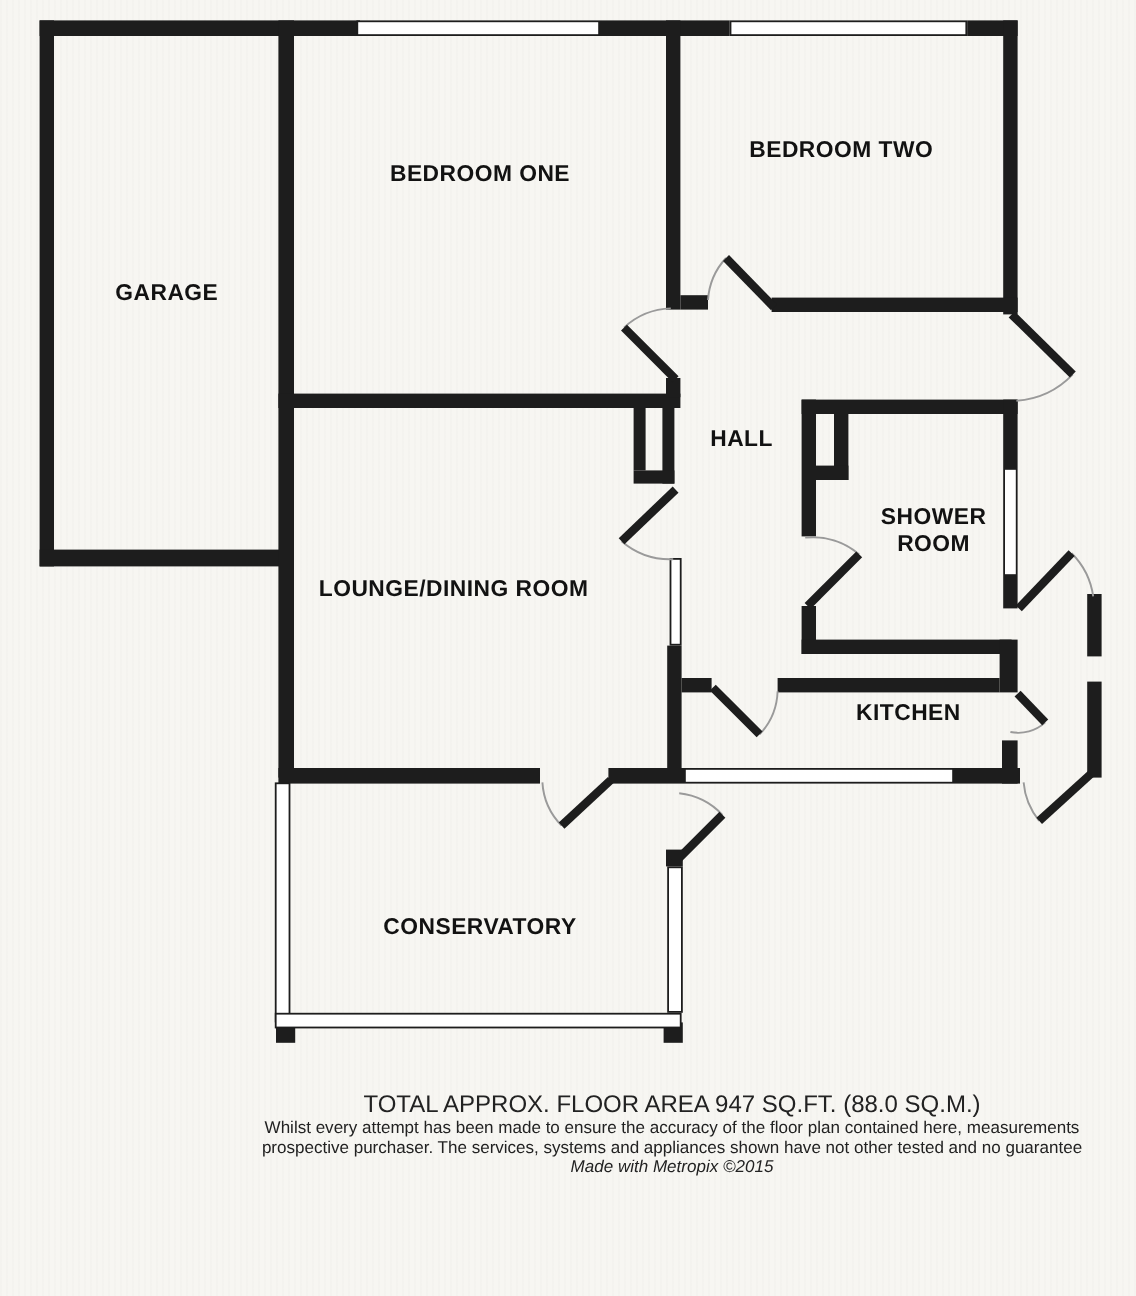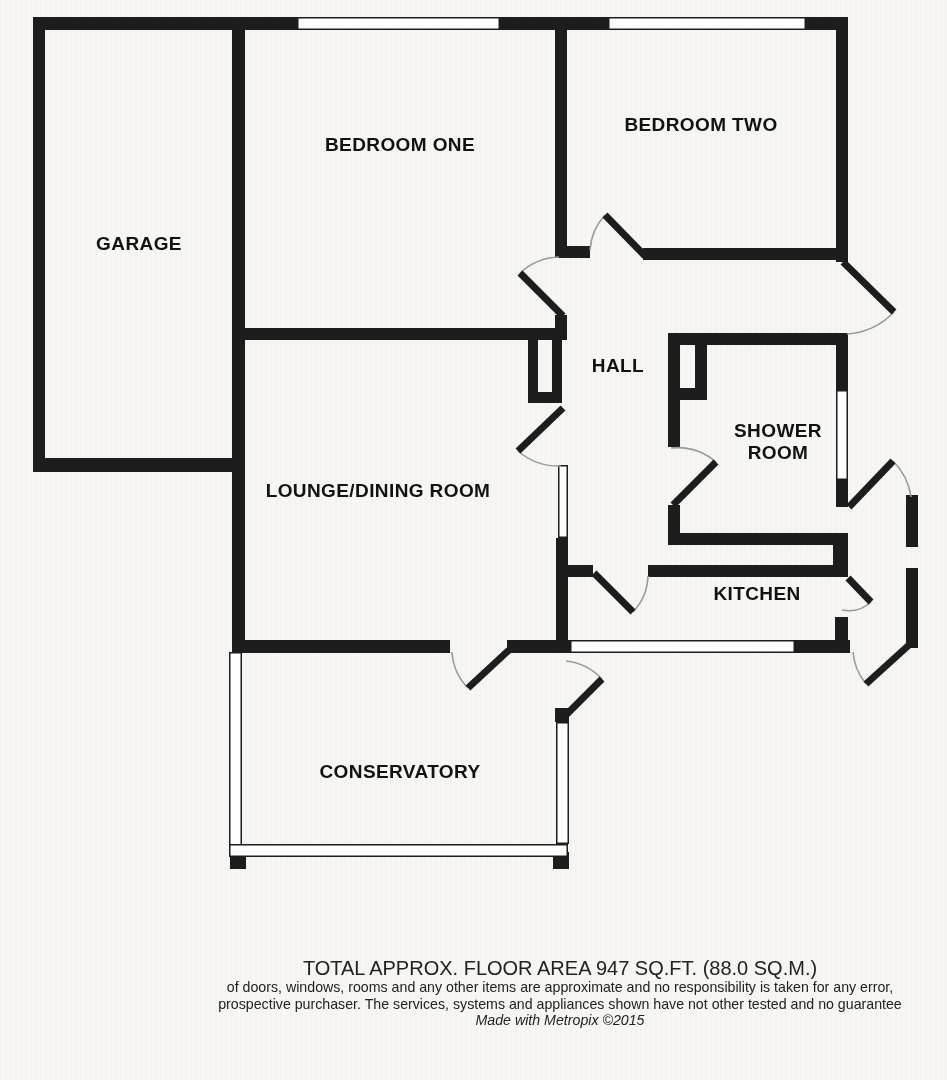--- a/index.html
+++ b/index.html
@@ -18,21 +18,21 @@
   #plan-svg{position:absolute;left:0;top:0;}
   .room-label{
     font-family:"Liberation Sans",sans-serif;
     font-weight:bold;
     font-size:19px;
     letter-spacing:0.4px;
     fill:#121212;
   }
   #footer{
     position:absolute;
-    left:210px;top:957px;width:700px;
+    left:210px;top:910px;width:700px;
     text-align:center;color:#1a1a1a;
   }
   #footer .area-line{
     font-size:20px;line-height:22px;white-space:nowrap;color:#222;
   }
   #footer .disc-line{
     font-size:14.2px;line-height:16.5px;white-space:nowrap;color:#222;
   }
   #footer .credit-line{
     font-size:14.2px;line-height:16.5px;white-space:nowrap;color:#222;font-style:italic;
@@ -115,18 +115,18 @@
       <text x="618" y="372" text-anchor="middle" class="room-label">HALL</text>
       <text x="778" y="437" text-anchor="middle" class="room-label"><tspan x="778" dy="0">SHOWER</tspan><tspan x="778" dy="22">ROOM</tspan></text>
       <text x="378" y="497" text-anchor="middle" class="room-label">LOUNGE/DINING ROOM</text>
       <text x="757" y="600" text-anchor="middle" class="room-label">KITCHEN</text>
       <text x="400" y="778" text-anchor="middle" class="room-label">CONSERVATORY</text>
     </svg>
 
   <div id="footer">
     <div class="area-line">TOTAL APPROX. FLOOR AREA 947 SQ.FT. (88.0 SQ.M.)</div>
     <div id="disclaimer">
-        <div class="disc-line">of doors, windows, rooms and any other items are approximate and no responsibility is taken for any error,</div>
+        <div class="disc-line">Whilst every attempt has been made to ensure the accuracy of the floor plan contained here, measurements</div>
         <div class="disc-line">prospective purchaser. The services, systems and appliances shown have not other tested and no guarantee</div>
       </div>
     <div class="credit-line">Made with Metropix ©2015</div>
   </div>
 </div>
 
 </body></html>

